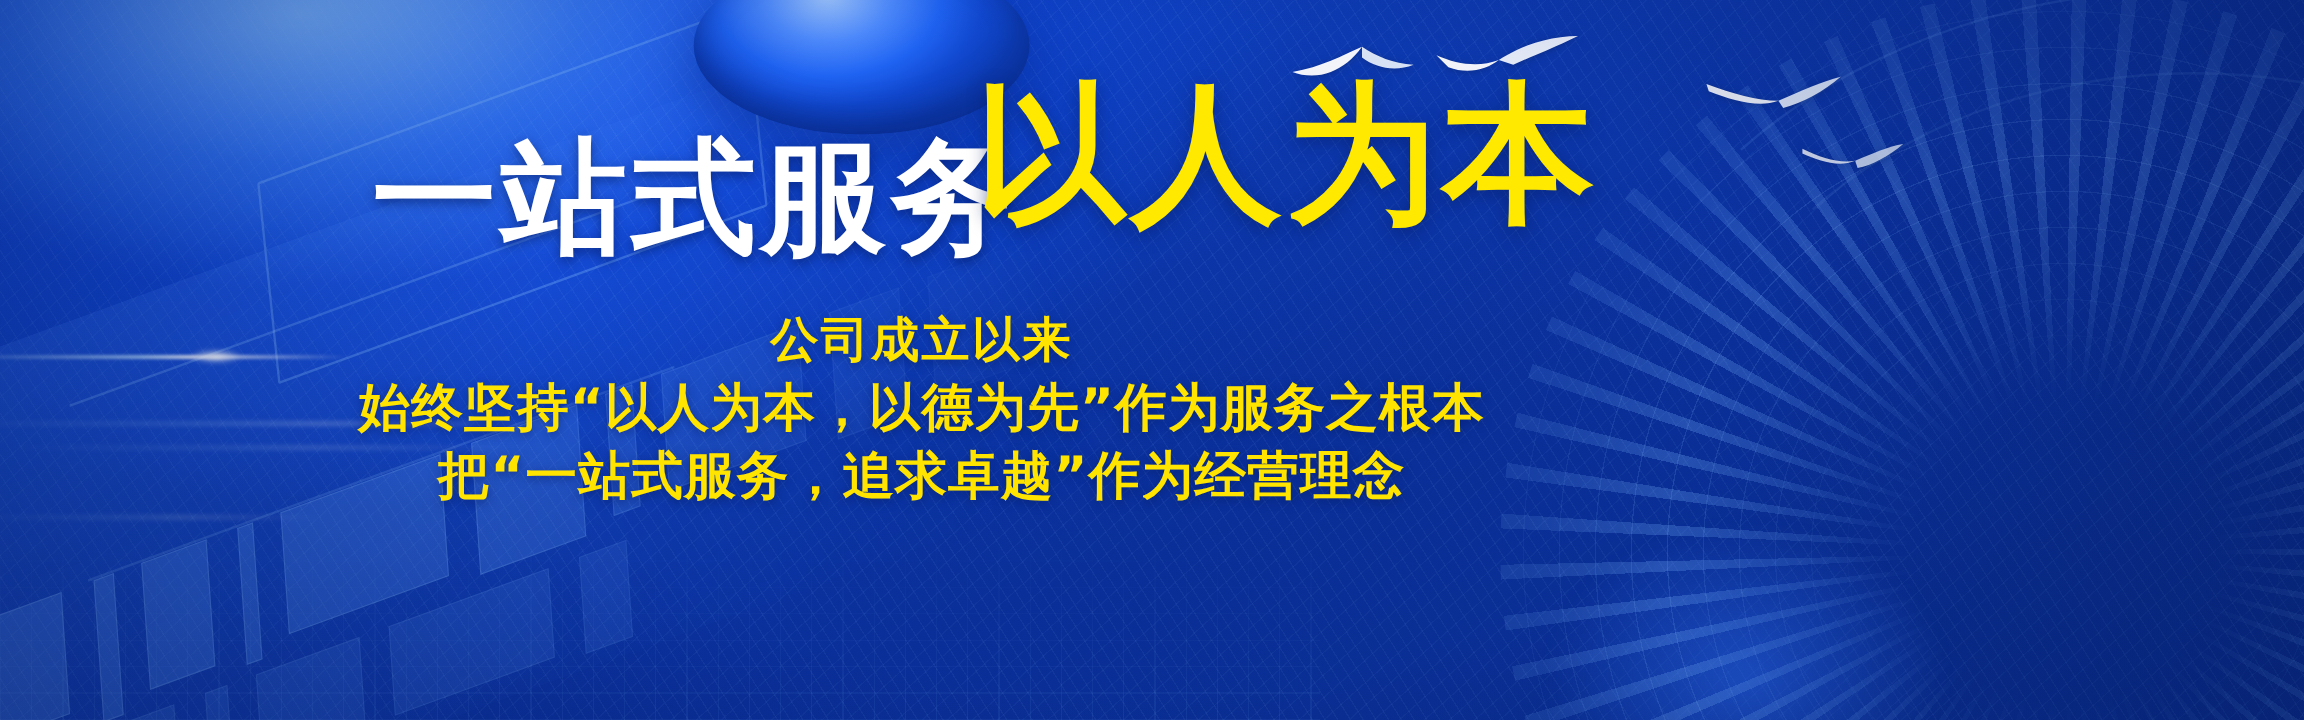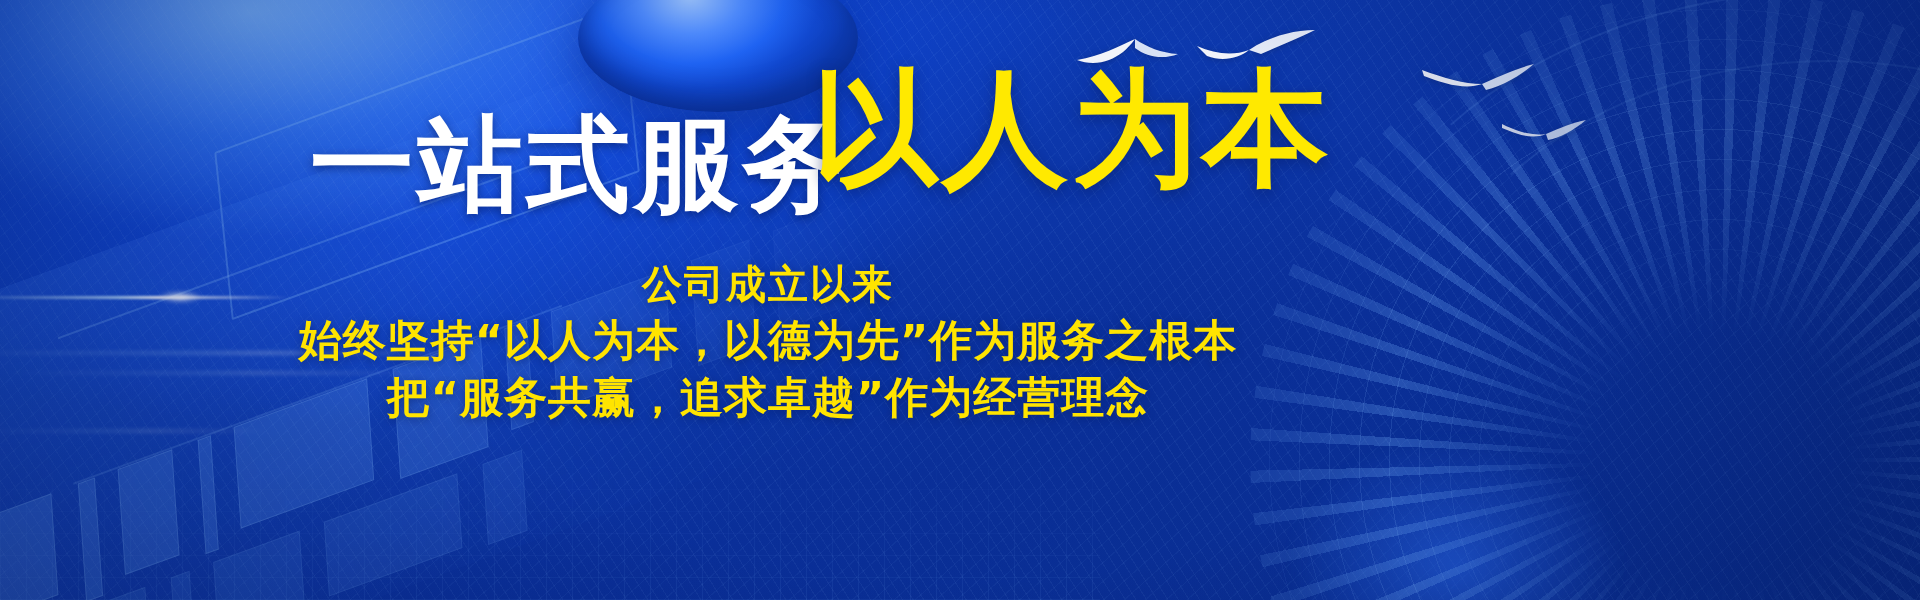--- a/index.html
+++ b/index.html
@@ -267,16 +267,16 @@
   <div class="layer" id="bg-vignette"></div>
 
   <div id="headline-wrap">
     <div id="headline-white">一站式服务</div>
     <div id="headline-yellow">以人为本</div>
   </div>
 
   <div id="body-copy">
     <div class="body-line" id="body-line-1">公司成立以来</div>
     <div class="body-line" id="body-line-2">始终坚持“以人为本，以德为先”作为服务之根本</div>
-    <div class="body-line" id="body-line-3">把“服务共赢，追求卓越”作为经营理念</div>
+    <div class="body-line" id="body-line-3">把“一站式服务，追求卓越”作为经营理念</div>
   </div>
 
 </div>
 
 </body></html>

